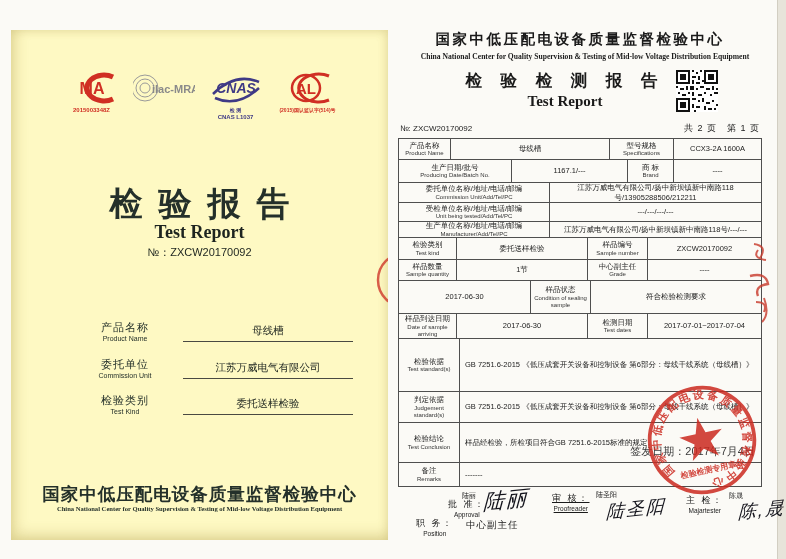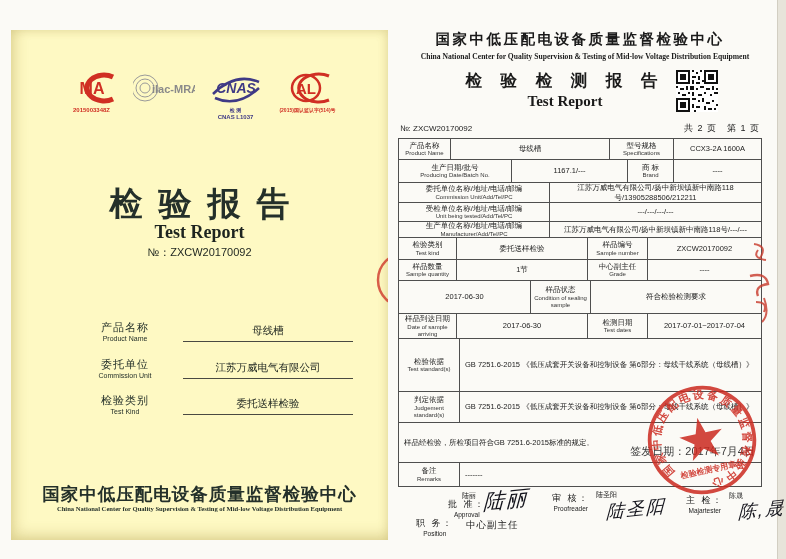--- a/index.html
+++ b/index.html
@@ -366,20 +366,24 @@
     <div class="tcell wE1">
         <span class="cn">判定依据</span>
         <span class="en">Judgement standard(s)</span>
       </div>
     <div class="tcell wE2">
         <span class="tval">GB 7251.6-2015 《低压成套开关设备和控制设备 第6部分：母线干线系统（母线槽）》</span>
       </div>
   </div>
 
   <div class="trow h11">
+    <div class="tcell wE1">
+        <span class="cn">检验结论</span>
+        <span class="en">Test Conclusion</span>
+      </div>
     <div class="tcell wE2 concl">
       <span class="tval">样品经检验，所检项目符合GB 7251.6-2015标准的规定。</span>
       <span class="issue-date">签发日期：2017年7月4日</span>
     </div>
   </div>
 
   <div class="trow h12">
     <div class="tcell wE1">
         <span class="cn">备注</span>
         <span class="en">Remarks</span>
@@ -412,21 +416,21 @@
 
 <div class="page-edge"></div>
 
 <div class="sig-label" style="left:416px; top:498px;margin-left:32px;">
   <div class="cn">批  准：</div>
   <div class="en">Approval</div>
 </div>
 <div class="sig-printed" style="left:462px; top:491px;">陆丽</div>
 <div class="sig-hand" style="left:483px; top:486px;">陆丽</div>
 
-<div class="sig-label" style="left:552px; top:492px;">
+<div class="sig-label" style="left:552px; top:492px;text-decoration:underline;">
   <div class="cn">审  核：</div>
   <div class="en">Proofreader</div>
 </div>
 <div class="sig-printed" style="left:596px; top:490px;">陆圣阳</div>
 <div class="sig-hand" style="left:606px; top:497px; font-size:18px;">陆圣阳</div>
 
 <div class="sig-label" style="left:686px; top:494px;">
   <div class="cn">主  检：</div>
   <div class="en">Majartester</div>
 </div>

